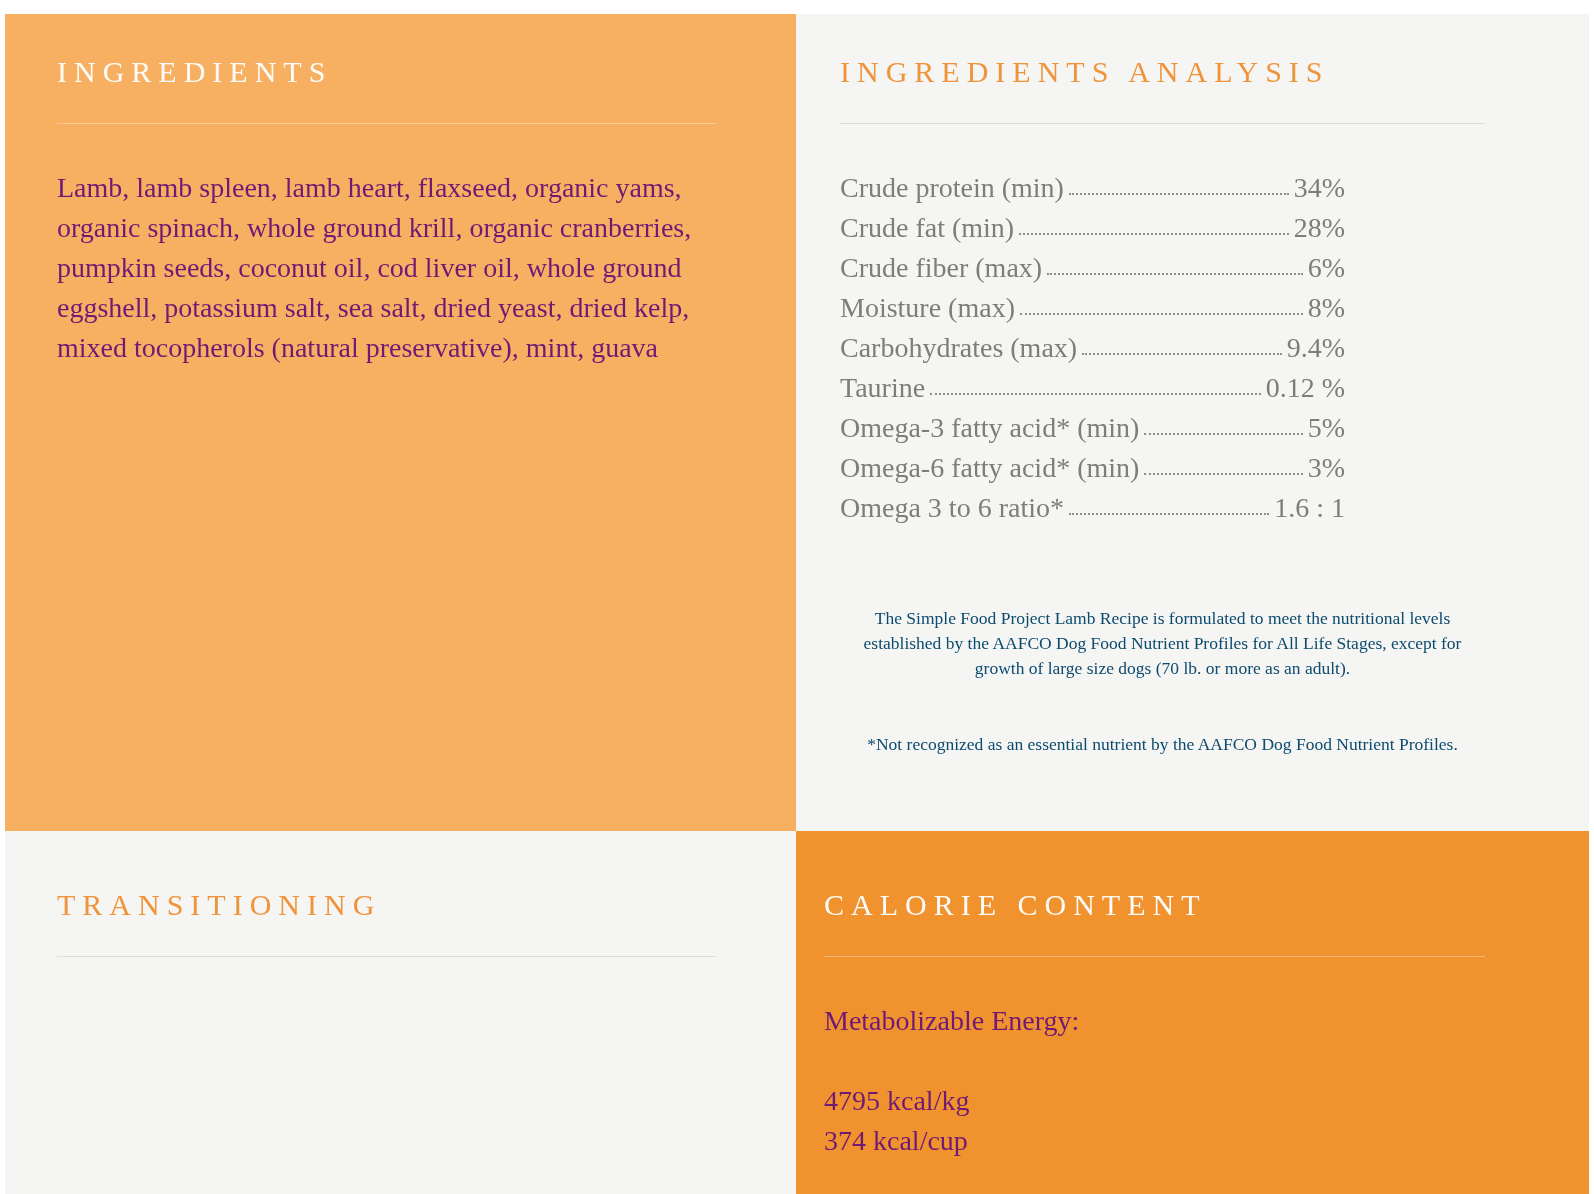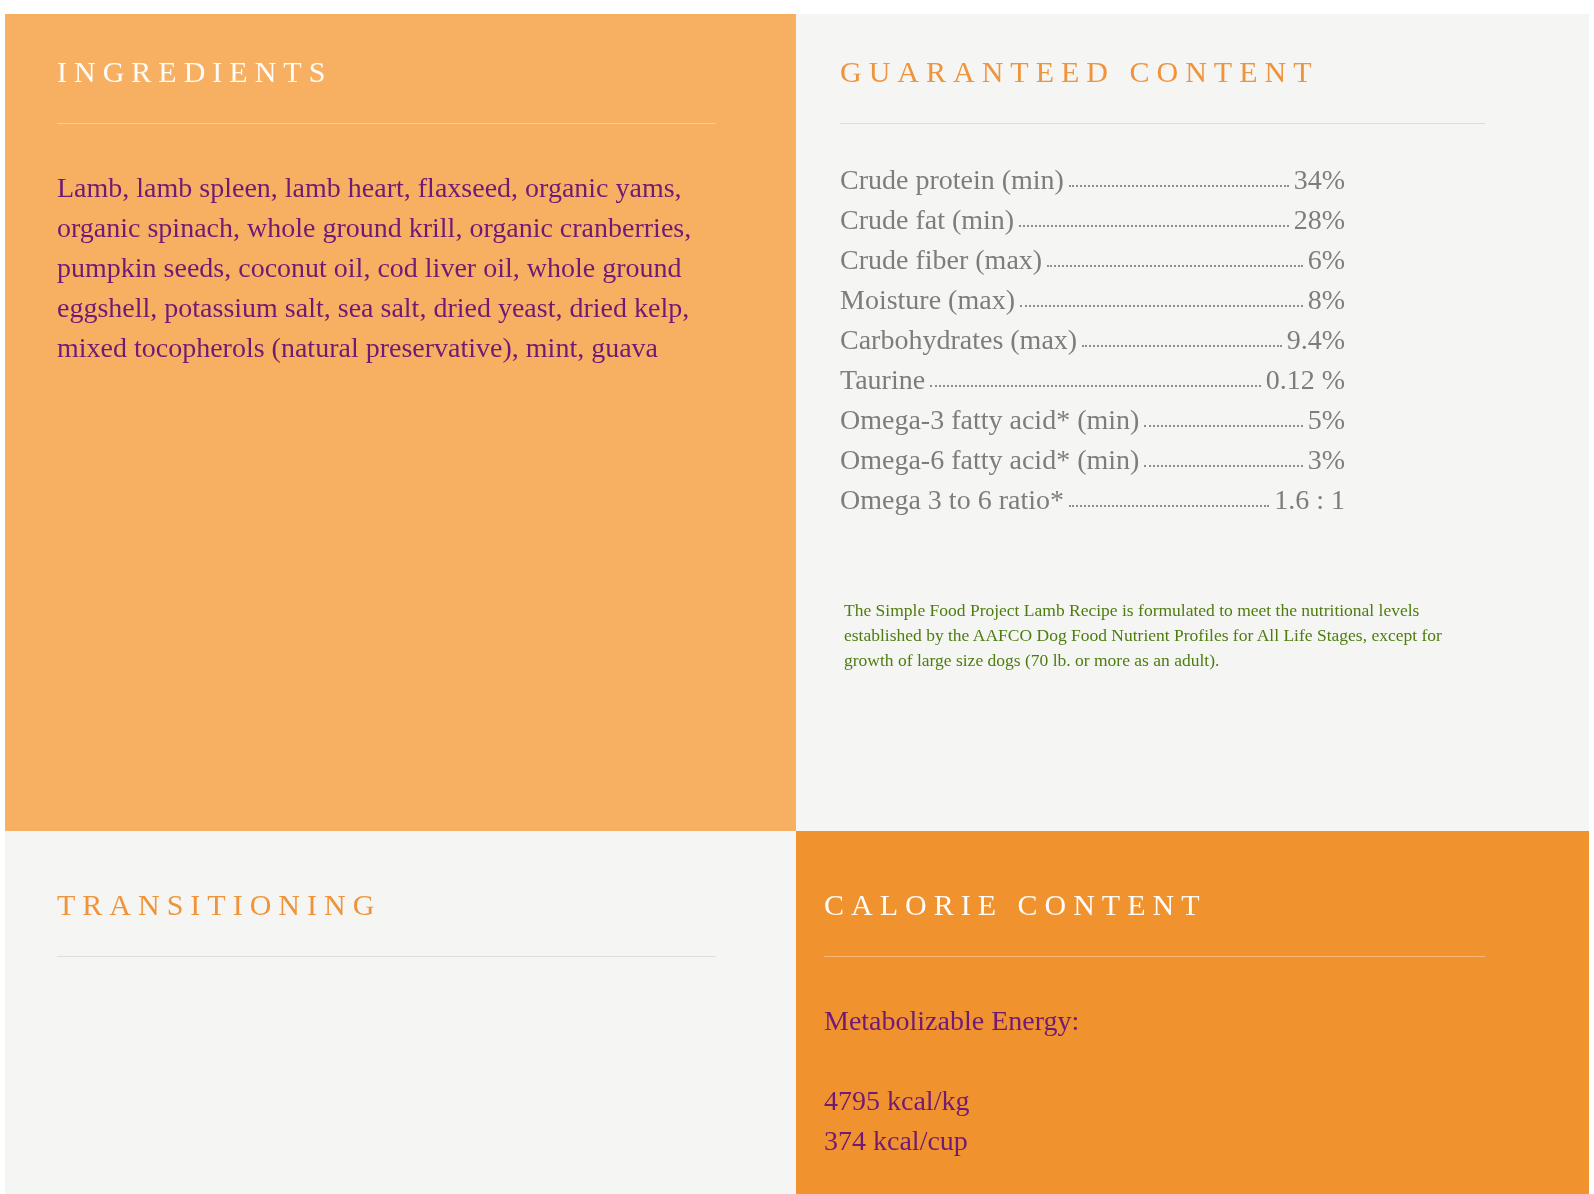--- a/index.html
+++ b/index.html
@@ -65,62 +65,63 @@
   .div-on-orange { background: rgba(255,255,255,0.35); }
   .div-on-gray { background: #DEDDDB; }
   .body-text {
     font-size: 28px;
     line-height: 40px;
     margin: 44px 0 0 0;
   }
   .text-white { color: #701a75; }
   .text-gray { color: #7E7D7B; }
   .ga-table {
-    margin-top: 32px;
+    margin-top: 40px;
     width: 505px;
     font-size: 28px;
     color: #7E7D7B;
   }
   .ga-row {
     display: flex;
     align-items: flex-end;
     height: 40px;
   }
   .ga-label, .ga-value { white-space: nowrap; }
   .ga-leader {
     flex: 1;
     border-bottom: 2px dotted #8F8E8C;
     margin: 0 5px 9px 5px;
     min-width: 14px;
   }
   .note {
     font-size: 17.5px;
     line-height: 25px;
-    color: #4d7c0f;
-    margin: 4px;
+    color: #0c4a6e;
+    margin: 16px;
+    text-align: center;
   }
   .note-aafco { margin-top: 82px; }
   .note-asterisk { margin-top: 51px; }
   .kcal-block { margin-top: 40px; }
   .kcal-line { display: block; }
 </style>
 </head>
 <body>
 
 <div class="sheet">
   <div class="grid">
 
     <section class="quad q-ingredients">
       <h2 class="hd hd-white">INGREDIENTS</h2>
       <div class="divider div-on-orange"></div>
       <p class="body-text text-white">Lamb, lamb spleen, lamb heart, flaxseed, organic yams, organic spinach, whole ground krill, organic cranberries, pumpkin seeds, coconut oil, cod liver oil, whole ground eggshell, potassium salt, sea salt, dried yeast, dried kelp, mixed tocopherols (natural preservative), mint, guava</p>
     </section>
 
     <section class="quad q-analysis">
-      <h2 class="hd hd-orange">GUARANTEED CONTENT</h2>
+      <h2 class="hd hd-orange">INGREDIENTS ANALYSIS</h2>
       <div class="divider div-on-gray"></div>
       <div class="ga-table">
         <div class="ga-row">
           <span class="ga-label">Crude protein (min)</span>
           <span class="ga-leader"></span>
           <span class="ga-value">34%</span>
         </div>
         <div class="ga-row">
           <span class="ga-label">Crude fat (min)</span>
           <span class="ga-leader"></span>
@@ -156,20 +157,21 @@
           <span class="ga-leader"></span>
           <span class="ga-value">3%</span>
         </div>
         <div class="ga-row">
           <span class="ga-label">Omega 3 to 6 ratio*</span>
           <span class="ga-leader"></span>
           <span class="ga-value">1.6 : 1</span>
         </div>
       </div>
       <p class="note note-aafco">The Simple Food Project Lamb Recipe is formulated to meet the nutritional levels established by the AAFCO Dog Food Nutrient Profiles for All Life Stages, except for growth of large size dogs (70 lb. or more as an adult).</p>
+      <p class="note note-asterisk">*Not recognized as an essential nutrient by the AAFCO Dog Food Nutrient Profiles.</p>
     </section>
 
     <section class="quad q-transitioning">
       <h2 class="hd hd-orange">TRANSITIONING</h2>
       <div class="divider div-on-gray"></div>
     </section>
 
     <section class="quad q-calories">
       <h2 class="hd hd-white">CALORIE CONTENT</h2>
       <div class="divider div-on-orange"></div>

